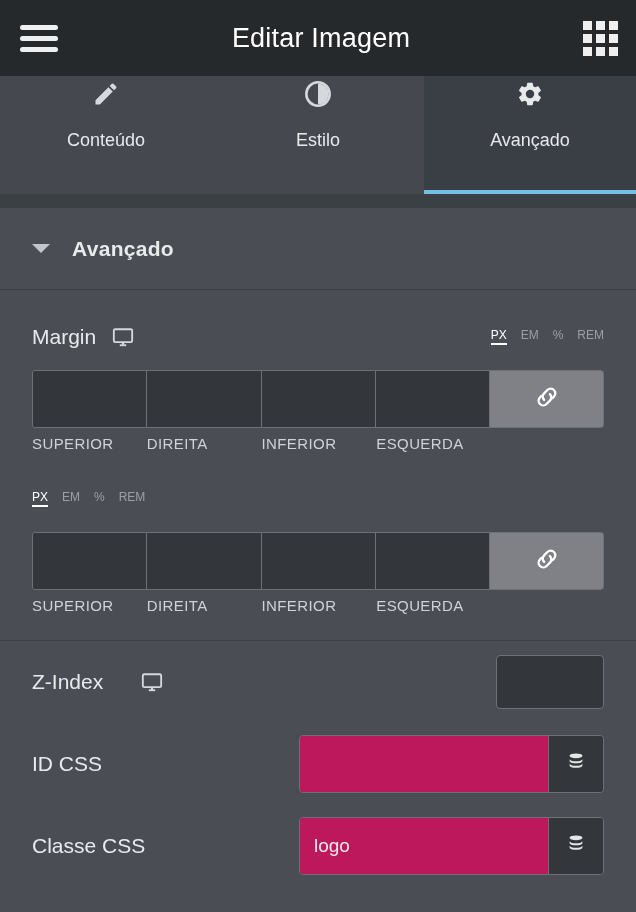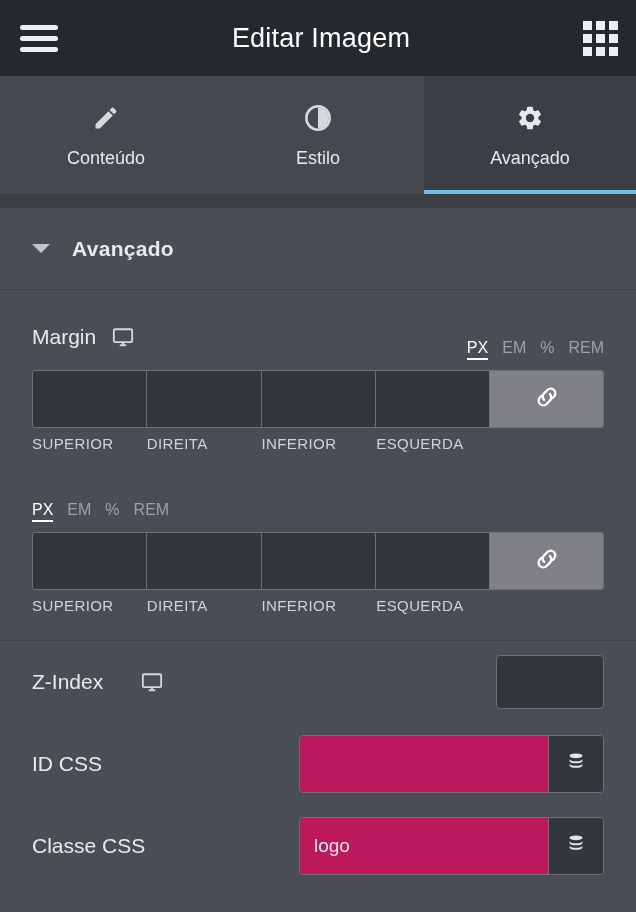--- a/index.html
+++ b/index.html
@@ -82,22 +82,21 @@
     height: 118px;
     display: flex;
     background: #45494f;
     flex: 0 0 auto;
   }
   .tab {
     flex: 1 1 33.333%;
     display: flex;
     flex-direction: column;
     align-items: center;
-    justify-content: center;
-    gap: 16px;
+    gap: 22px;
     color: #d5d8dc;
     cursor: pointer;
     position: relative;
     border-bottom: 4px solid transparent;
     padding-top: 3px;
   }
   .tab.active {
     background: #3a3f45;
     border-bottom-color: #6ec1e4;
   }
@@ -154,20 +153,21 @@
     letter-spacing: 0.3px;
   }
 
   .spacer-sm { height: 24px; }
 
   
   .ctrl-block { padding: 0 32px; }
 
   .ctrl-head {
     display: flex;
+    align-items: center;
     justify-content: space-between;
     height: 46px;
   }
   .ctrl-head-left {
     display: flex;
     align-items: center;
     gap: 16px;
   }
   .ctrl-label {
     color: #e8eaec;
@@ -175,21 +175,21 @@
   }
   .monitor-icon { width: 22px; height: 22px; display: block; }
 
   .units {
     display: flex;
     align-items: flex-end;
     gap: 14px;
   }
   .unit {
     color: #9ca0a6;
-    font-size: 16px;
+    font-size: 12px;
     cursor: pointer;
     line-height: 1.15;
     border-bottom: 2px solid transparent;
     padding-bottom: 1px;
   }
   .unit.active {
     color: #ffffff;
     border-bottom-color: #ffffff;
   }
 

